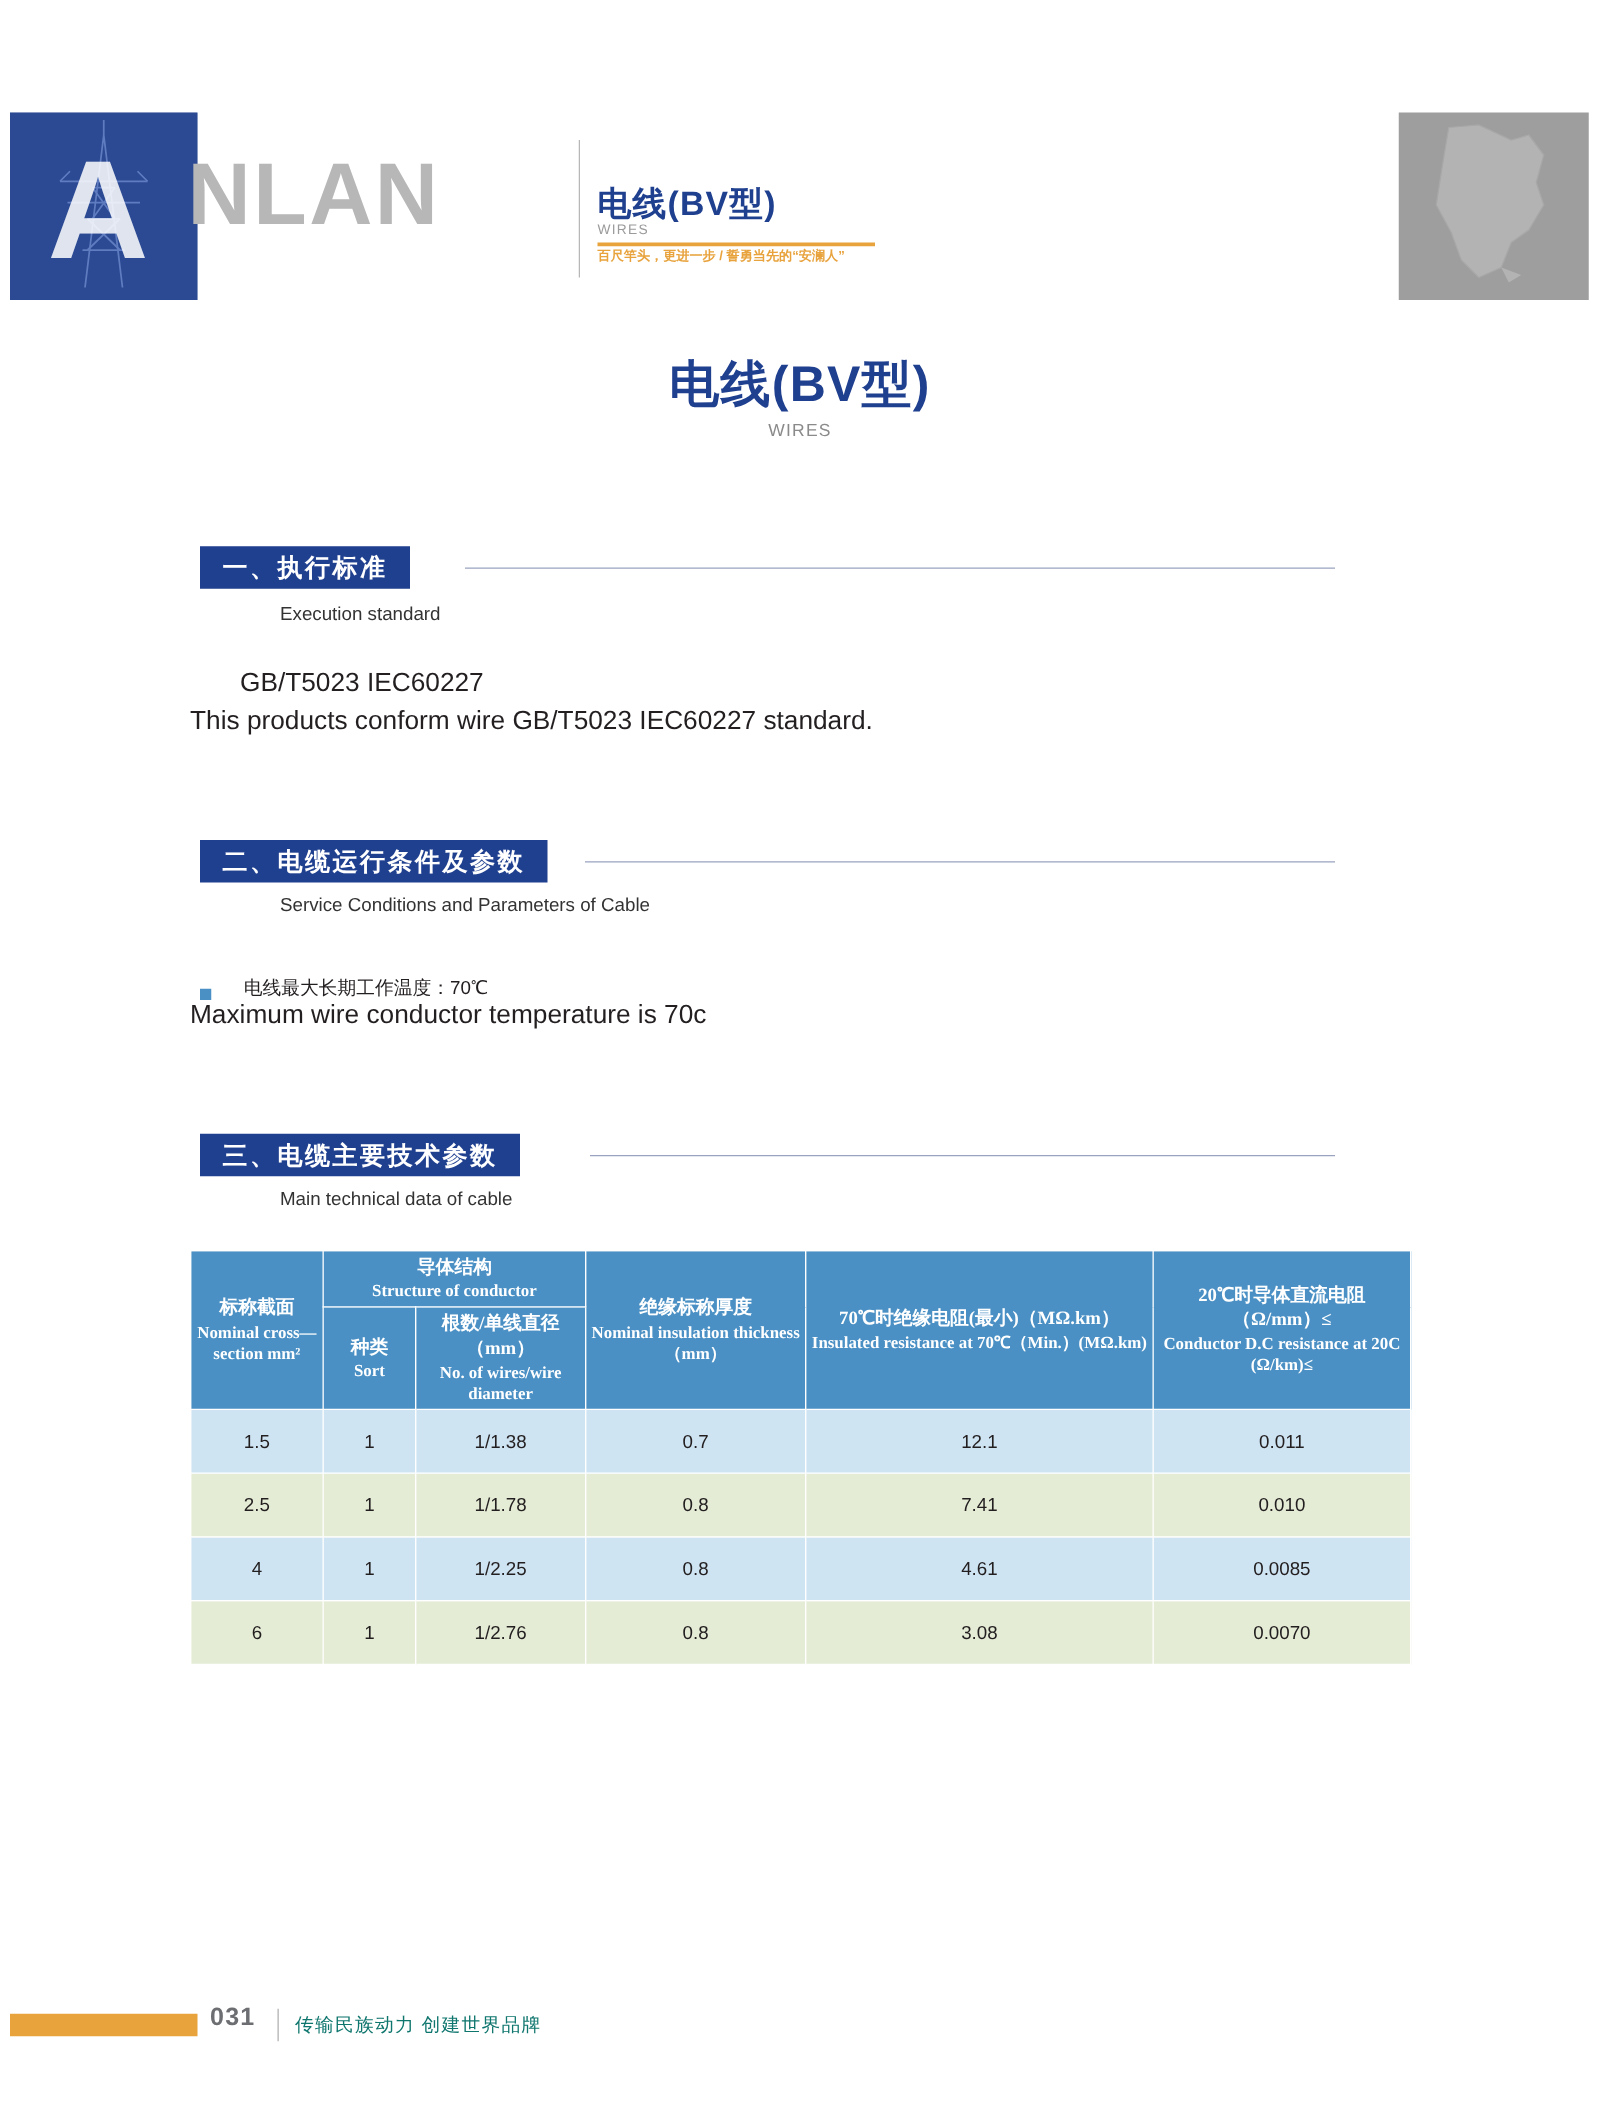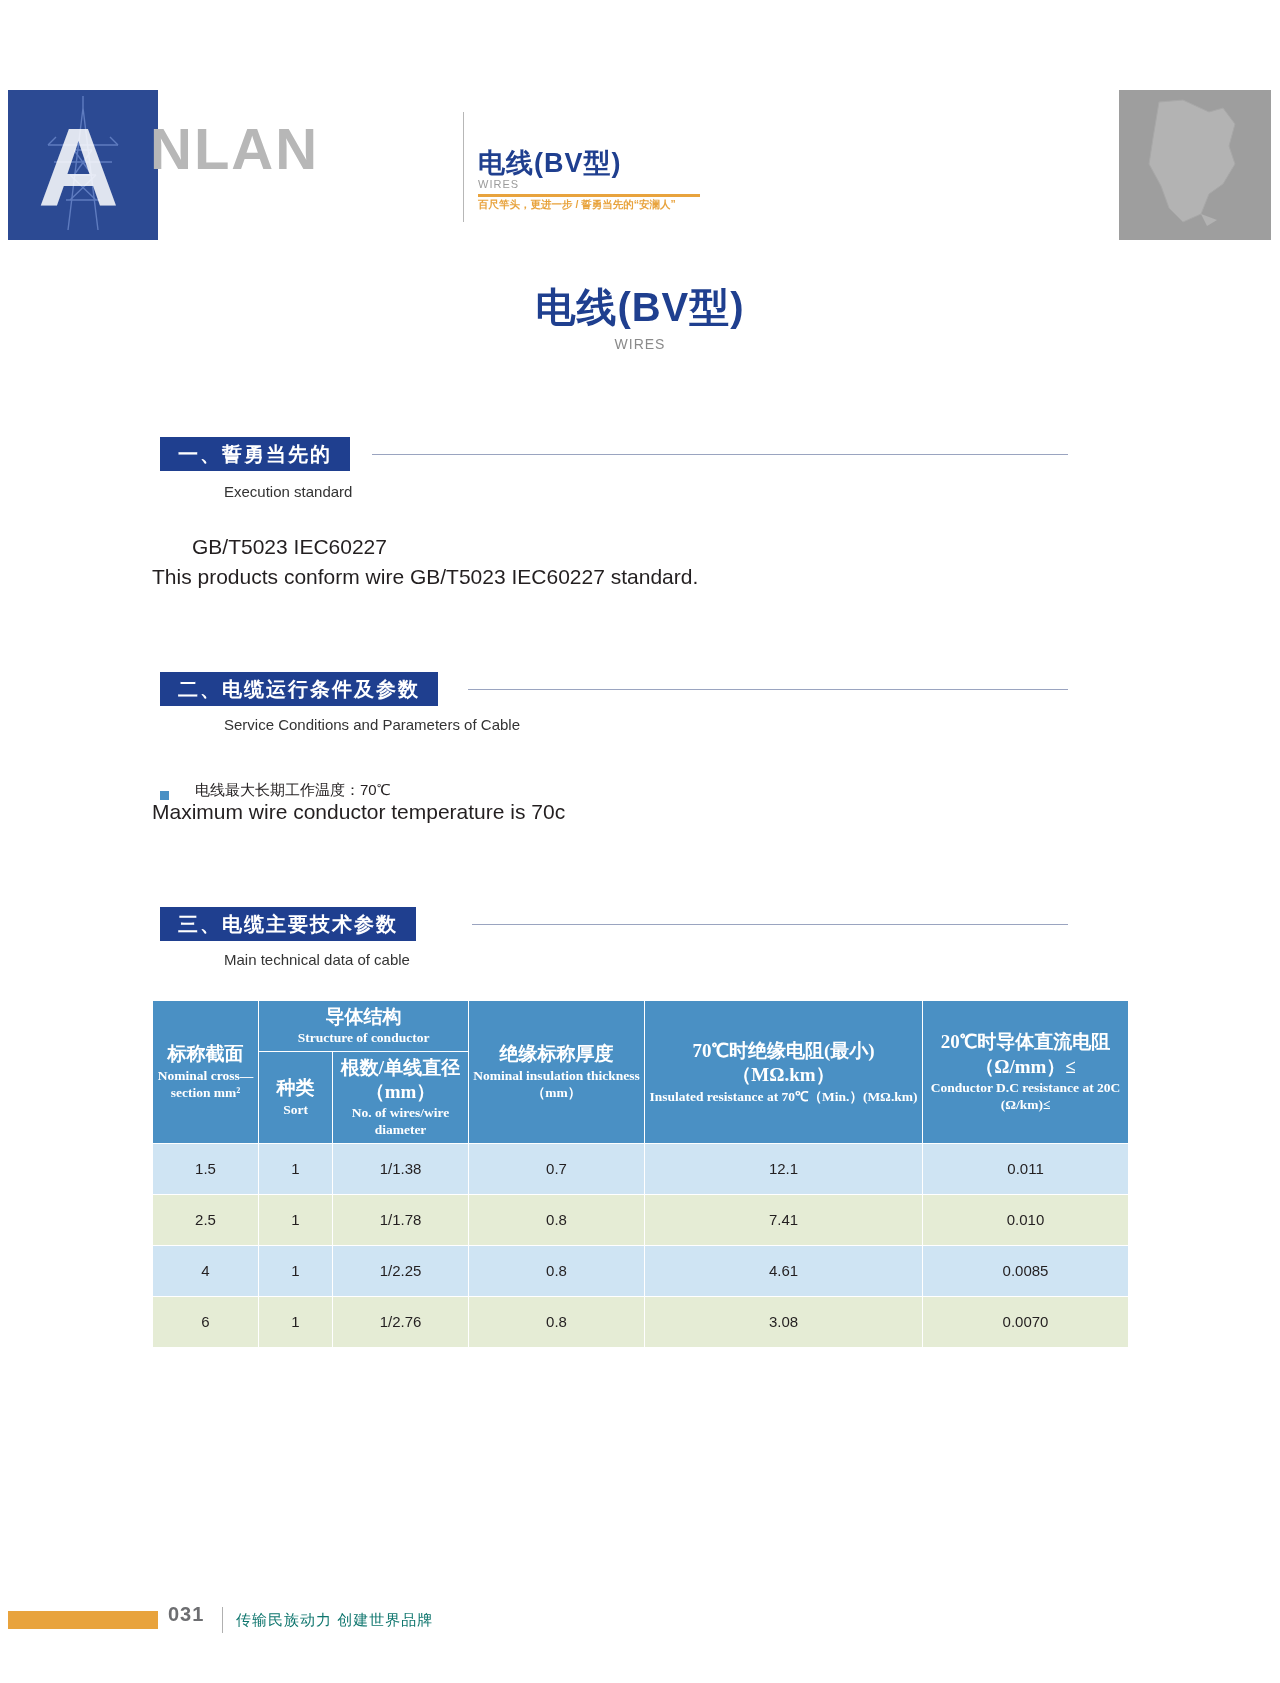--- a/index.html
+++ b/index.html
@@ -48,21 +48,21 @@
     font-weight: bold;
     color: rgba(255,255,255,0.85);
     line-height: 1;
     letter-spacing: -4px;
     font-family: "Liberation Sans", sans-serif;
   }
   .logo-text {
     position: absolute;
     left: 150px;
     top: 30px;
-    font-size: 58px;
+    font-size: 70px;
     font-weight: bold;
     color: #b7b7b7;
     letter-spacing: 2px;
     line-height: 1;
     font-family: "Liberation Sans", sans-serif;
   }
   .header-divider {
     position: absolute;
     left: 463px;
     top: 22px;
@@ -228,21 +228,21 @@
   }
   table.data thead th {
     background: #4a90c4;
     color: #ffffff;
     font-weight: bold;
     font-size: 13.5px;
     line-height: 1.28;
     padding: 4px 2px;
   }
   table.data thead th .cn {
-    font-size: 19px;
+    font-size: 15px;
     font-weight: bold;
   }
   table.data tbody td {
     height: 48px;
     font-size: 15px;
     color: #231f20;
     font-family: "Liberation Sans", sans-serif;
     text-align: center;
   }
   table.data tbody tr.odd td {
@@ -329,21 +329,21 @@
   </div>
 </div>
 
 <div class="page-title">电线(BV型)</div>
 <div class="page-subtitle">WIRES</div>
 
 <div class="section" style="top:437px;">
   <div class="sec-head">
     <div class="sec-tab">
       <span>一、</span>
-      <span>誓勇当先的</span>
+      <span>执行标准</span>
     </div>
     <div class="sec-rule" style="left:372px; right:212px;"></div>
   </div>
   <div class="sec-sub" style="top:46px;">Execution standard</div>
   <div class="body-text indent" style="top:98px;">GB/T5023  IEC60227</div>
   <div class="body-text" style="top:128px;">This products conform wire GB/T5023  IEC60227 standard.</div>
 </div>
 
 <div class="section" style="top:672px;">
   <div class="sec-head">

